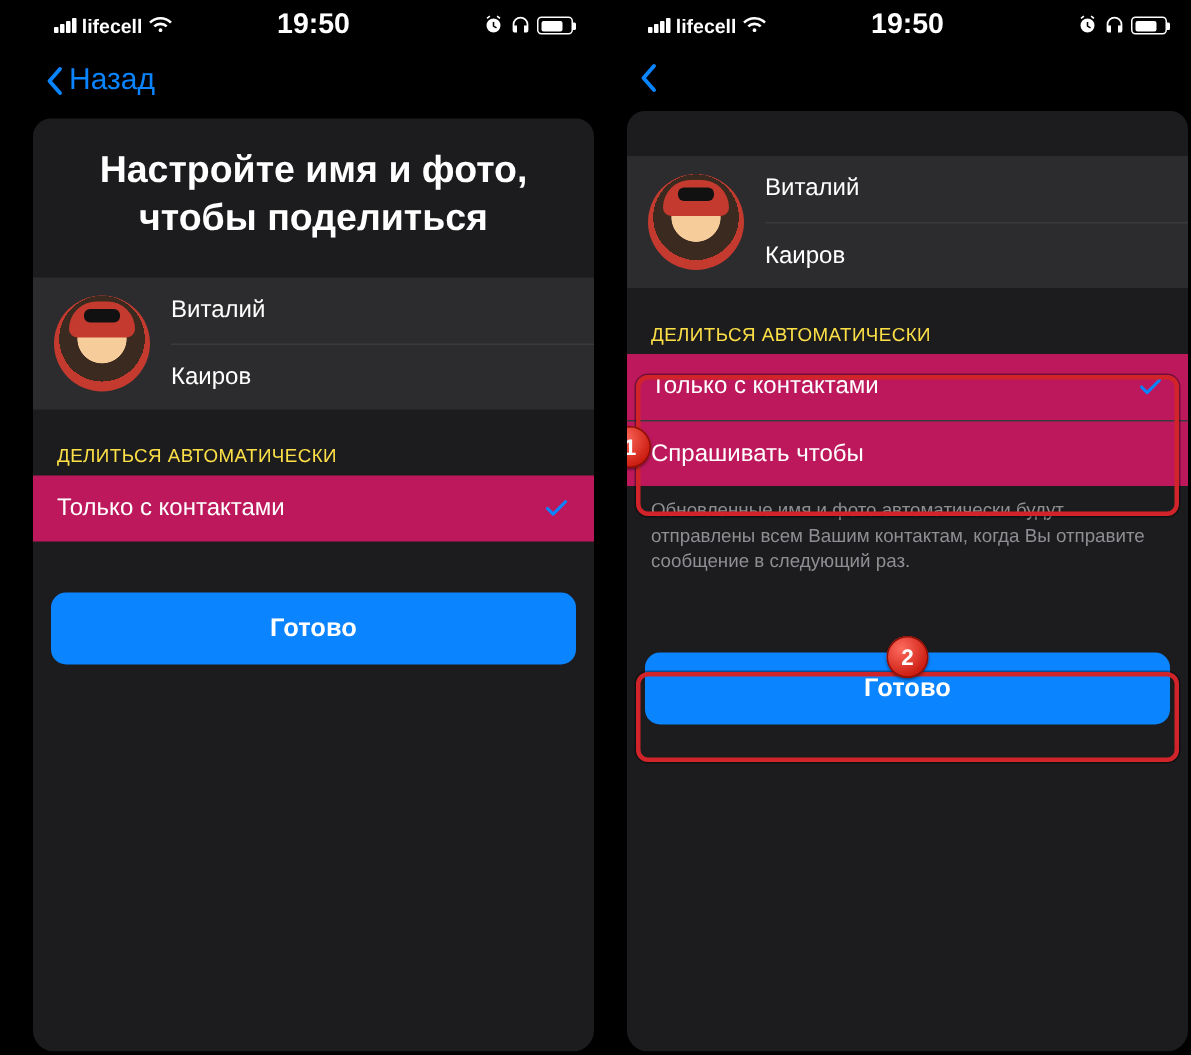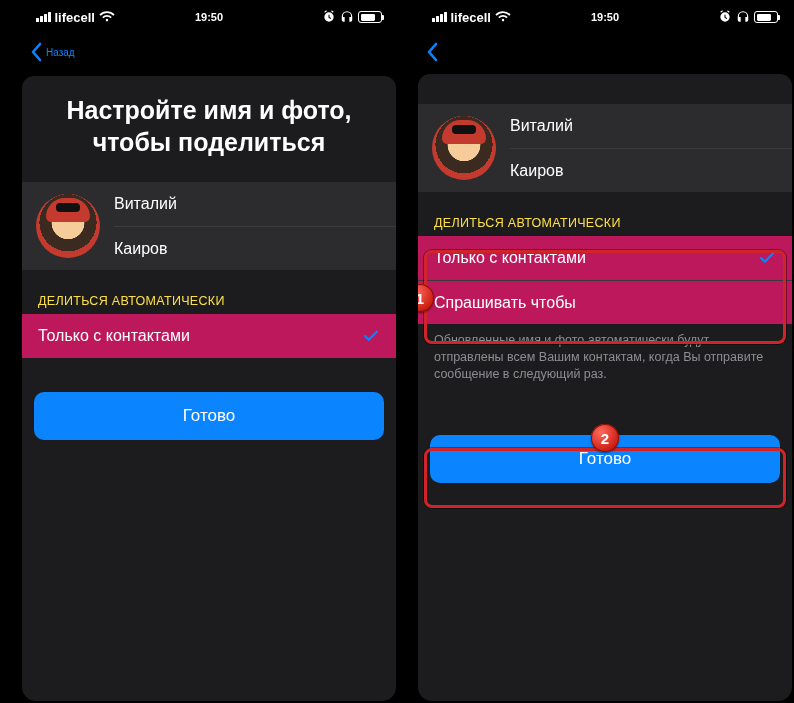--- a/index.html
+++ b/index.html
@@ -10,37 +10,37 @@
     display: flex; gap: 2px; padding: 2px;
     color: #fff;
   }
   .phone { flex: 1; background: #000; display: flex; flex-direction: column; overflow: hidden; border-radius: 14px; position: relative; margin-left: 20px; }
   
   .status-bar {
     height: 30px; display: flex; align-items: center; justify-content: space-between;
     padding: 0 14px; font-size: 13px; font-weight: 600;
   }
   .sb-left, .sb-right { display: flex; align-items: center; gap: 4px; }
-  .sb-center { position: absolute; left: 50%; transform: translateX(-50%); font-weight: 600; font-size: 11px; }
+  .sb-center { position: absolute; left: 50%; transform: translateX(-50%); font-weight: 600; font-size: 19px; }
   .signal { display: inline-flex; align-items: flex-end; gap: 1.5px; }
   .signal i { width: 2.5px; background:#fff; display:inline-block; border-radius: .6px;}
   .signal i:nth-child(1){height:4px}
   .signal i:nth-child(2){height:6px}
   .signal i:nth-child(3){height:8px}
   .signal i:nth-child(4){height:10px}
   .ico { width:14px; height:14px; }
   .wifi-svg { width:16px; height:12px; }
   .battery { width:24px; height:12px; border:1.2px solid #fff; border-radius:3px; position:relative; display:inline-block;}
   .battery::after { content:""; position:absolute; right:-3px; top:3px; width:2px; height:5px; background:#fff; border-radius:0 1px 1px 0;}
   .battery i { position:absolute; left:1.5px; top:1.5px; bottom:1.5px; width:65%; background:#fff; border-radius:1.4px;}
   
   .nav {
     display:flex; align-items:center; padding: 10px 8px 8px;
   }
-  .nav .back { display:flex; align-items:center; color:#0a84ff; font-size:10px; gap:2px; }
+  .nav .back { display:flex; align-items:center; color:#0a84ff; font-size:20px; gap:2px; }
   .nav .chev { width:14px; height:20px; }
   .nav .title-inline { color:#fff; font-size:16.5px; font-weight:600; margin-left: 4px; white-space:nowrap; overflow:hidden; text-overflow:ellipsis; max-width:310px;}
   
   .sheet {
     background:#1c1c1e; flex:1; position: relative; border-radius: 12px 12px 0 0; margin-top: 6px;
     display:flex; flex-direction:column;
   }
   .big-title {
     font-size: 25px; font-weight: 700; text-align: center; line-height: 1.28;
     padding: 18px 36px 18px;
@@ -71,21 +71,21 @@
   .list { background:#be185d; }
   .list .opt {
     height:44px; display:flex; align-items:center; justify-content:space-between;
     padding: 0 16px; font-size:16px; border-top:0.6px solid #3a3a3c;
   }
   .list .opt:first-child{ border-top:none;}
   .check { color:#0a84ff; width:18px; height:18px;}
   .footer-text { color:#8e8e93; font-size:12.5px; line-height:1.35; padding: 8px 16px 4px;}
   .done-btn {
     margin: 34px 12px 0; height:48px; background:#0a84ff; border-radius:10px;
-    display:flex; align-items:center; justify-content:center; font-size:17px; font-weight:400;
+    display:flex; align-items:center; justify-content:center; font-size:17px; font-weight:700;
   }
   
   .callout { position:absolute; border:3px solid #d1242a; border-radius:8px; pointer-events:none; box-shadow: 0 0 0 1px rgba(0,0,0,.4);}
   .badge {
     position:absolute; width:28px; height:28px; border-radius:50%;
     background: radial-gradient(circle at 35% 30%, #ff6b5e, #cc1e12 70%);
     display:flex; align-items:center; justify-content:center;
     color:#fff; font-weight:700; font-size:15px;
     box-shadow: inset 0 0 0 1px #8a0e06, 0 1px 2px rgba(0,0,0,.5);
   }

